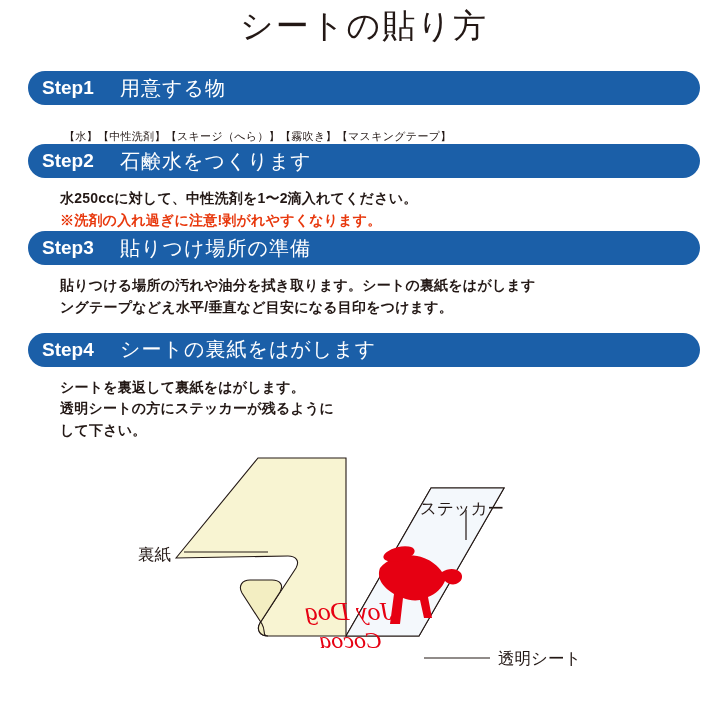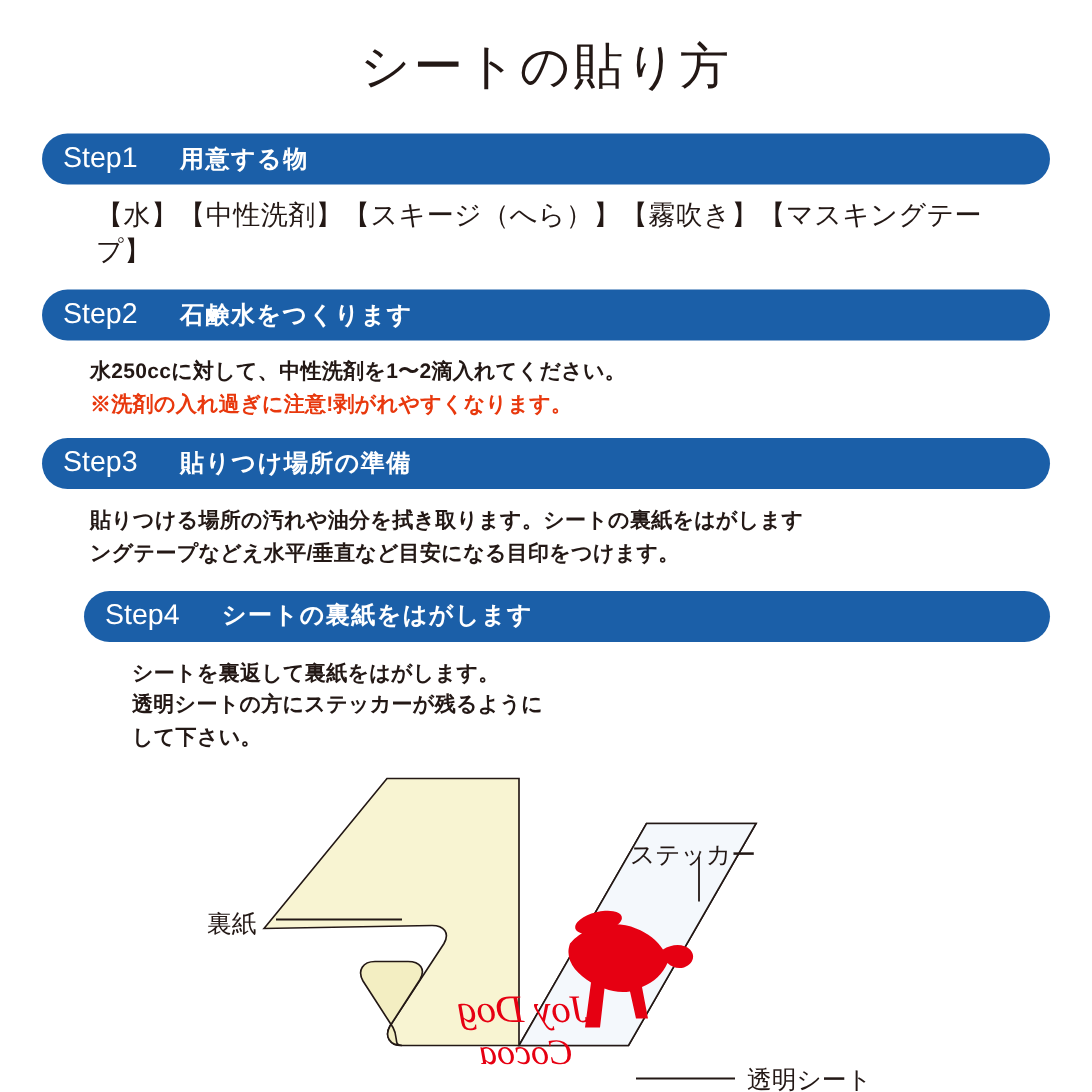--- a/index.html
+++ b/index.html
@@ -18,67 +18,66 @@
   .page {
     position: relative;
     width: 728px;
     height: 728px;
   }
   .title {
     text-align: center;
     font-size: 33px;
     letter-spacing: 2px;
     color: #231815;
-    padding-top: 22px;
+    padding-top: 4px;
     font-weight: normal;
     margin: 0;
   }
   .step-bar {
     position: relative;
     margin: 0 28px;
     height: 34px;
     background: #1b5fa8;
     border-radius: 17px;
     color: #ffffff;
     display: flex;
     align-items: center;
     box-sizing: border-box;
     padding-left: 14px;
   }
   .step-bar .step-num {
     font-size: 19px;
-    font-weight: normal;
+    font-weight: bold;
     width: 78px;
     letter-spacing: 0px;
   }
   .step-bar .step-title {
-    font-size: 16px;
+    font-size: 20px;
     letter-spacing: 1px;
-    font-weight: bold;
   }
   .body-text {
     margin: 0 28px;
     padding: 10px 32px 0 32px;
     font-size: 14px;
     line-height: 1.55;
     letter-spacing: 0.2px;
     font-weight: bold;
   }
   .body-text .warn {
     color: #e8380d;
   }
   .sec-step1 { margin-top: 22px; }
-  .sec-step2 { margin-top: 14px; }
-  .sec-step3 { margin-top: 12px; }
-  .sec-step4 { margin-top: 14px; margin-left: 28px; }
+  .sec-step2 { margin-top: 0; }
+  .sec-step3 { margin-top: 0; }
+  .sec-step4 { margin-top: 14px; }
 
   .s1-line {
     margin: 0 28px;
-    padding: 8px 36px 0 36px;
-    font-size: 18px;
+    padding: 24px 36px 0 36px;
+    font-size: 11px;
     letter-spacing: 0.3px;
   }
 
   .figure {
     position: relative;
     margin: 6px 28px 0 28px;
     height: 250px;
   }
   .fig-svg {
     position: absolute;

